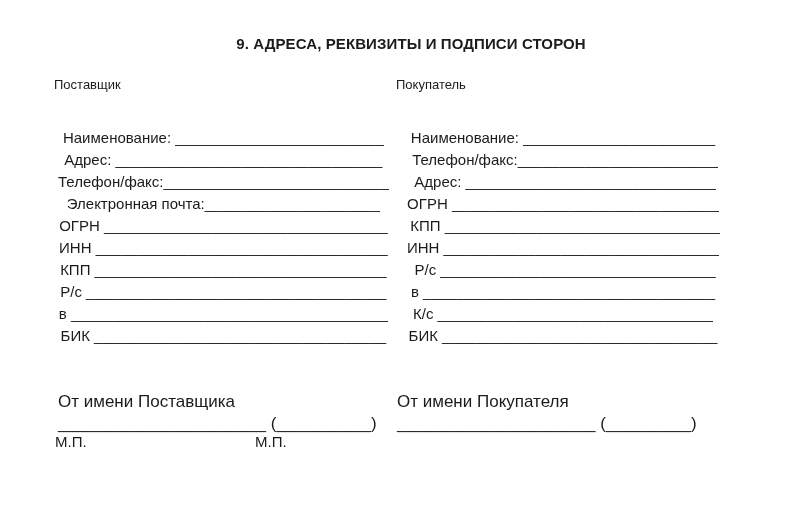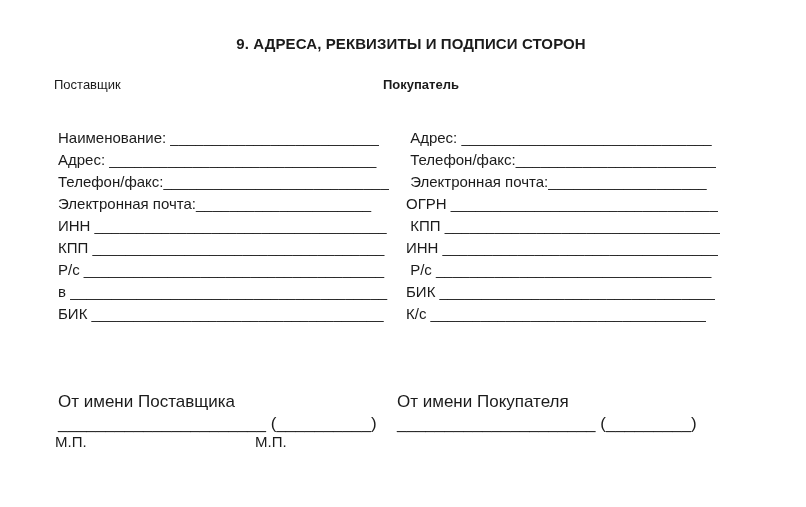--- a/index.html
+++ b/index.html
@@ -25,30 +25,30 @@
     letter-spacing: 0.1px;
     white-space: pre;
   }
   .col-header {
     position: absolute;
     top: 65px;
     font-size: 13px;
     white-space: pre;
   }
   .col-header.left  { left: 42px; }
-  .col-header.right { left: 371px; font-weight: bold; }
+  .col-header.right { left: 384px; }
   .fields {
     position: absolute;
     top: 111px;
     font-size: 15px;
     line-height: 22px;
   }
   .fields.left  { left: 42px; }
   .fields.right { left: 390px; }
-  .field-line { white-space: pre; height: 22px; }
+  .field-line { white-space: pre; height: 22px; text-align: center; }
   .sig-block {
     position: absolute;
     top: 375px;
     font-size: 17px;
     line-height: 22px;
   }
   .sig-block.left  { left: 42px; }
   .sig-block.right { left: 381px; }
   .sig-line { white-space: pre; height: 22px; }
   .stamp {
@@ -69,37 +69,39 @@
 
   <div class="col-header left">Поставщик</div>
 
   <div class="col-header right">Покупатель</div>
 
   <div class="fields left">
     <div class="field-line">Наименование: _________________________</div>
     <div class="field-line">Адрес: ________________________________</div>
     <div class="field-line">Телефон/факс:___________________________</div>
     <div class="field-line">Электронная почта:_____________________</div>
+    <div class="field-line">ОГРН __________________________________</div>
     <div class="field-line">ИНН ___________________________________</div>
     <div class="field-line">КПП ___________________________________</div>
     <div class="field-line">Р/с ____________________________________</div>
     <div class="field-line">в ______________________________________</div>
     <div class="field-line">БИК ___________________________________</div>
   </div>
 
   <div class="fields right">
+    <div class="field-line">Наименование: _______________________</div>
+    <div class="field-line"> Телефон/факс:________________________</div>
     <div class="field-line"> Адрес: ______________________________</div>
-    <div class="field-line"> Телефон/факс:________________________</div>
-    <div class="field-line"> Электронная почта:___________________</div>
     <div class="field-line">ОГРН ________________________________</div>
     <div class="field-line"> КПП _________________________________</div>
     <div class="field-line">ИНН _________________________________</div>
     <div class="field-line"> Р/с _________________________________</div>
+    <div class="field-line">в ___________________________________</div>
+    <div class="field-line">К/с _________________________________</div>
     <div class="field-line">БИК _________________________________</div>
-    <div class="field-line">К/с _________________________________</div>
   </div>
 
   <div class="sig-block left">
     <div class="sig-line">От имени Поставщика</div>
     <div class="sig-line">______________________ (__________)</div>
   </div>
 
   <div class="sig-block right">
     <div class="sig-line">От имени Покупателя</div>
     <div class="sig-line">_____________________ (_________)</div>

